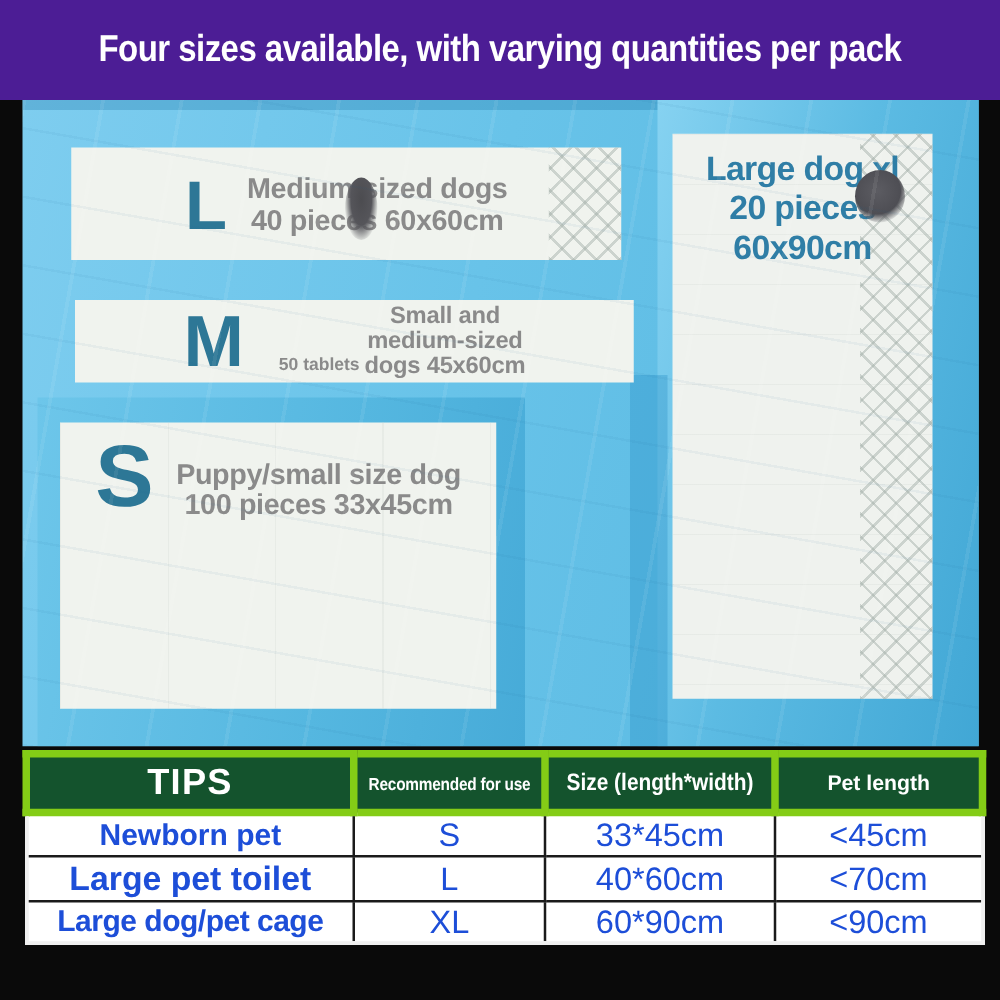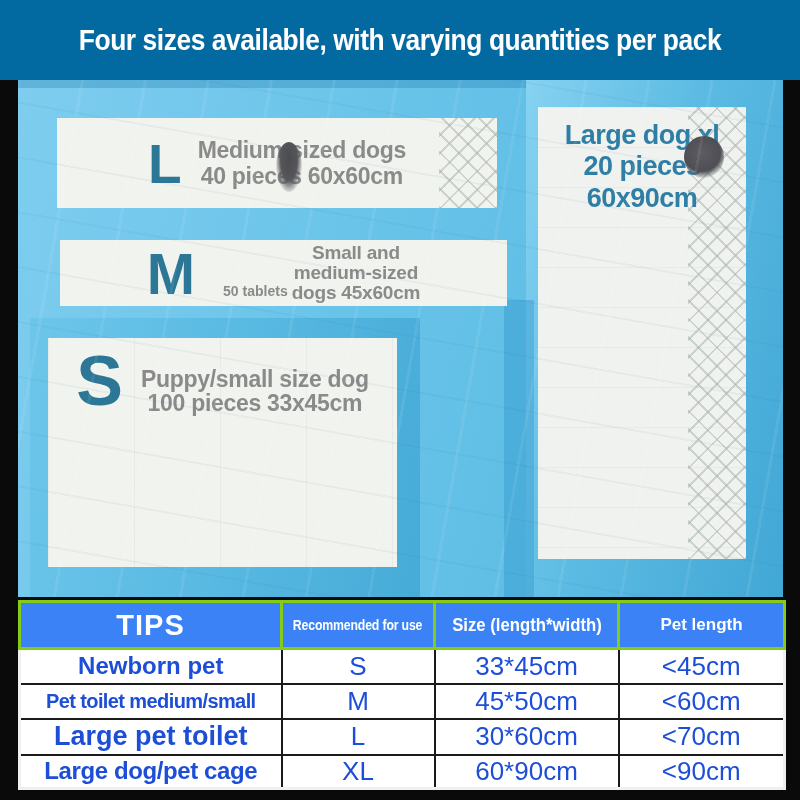--- a/index.html
+++ b/index.html
@@ -5,21 +5,21 @@
   html,body{margin:0;padding:0;}
   body{
     width:800px;height:800px;position:relative;overflow:hidden;
     background:#0a0a0a;
     font-family:"Liberation Sans", sans-serif;
   }
   
   .banner{
     position:absolute;left:0;top:0;width:800px;height:80px;
     display:flex;align-items:center;justify-content:center;
-    background:#0369a1;
+    background:#4c1d95;
   }
   .banner-title{
     color:#ffffff;font-weight:bold;font-size:30px;white-space:nowrap;
     transform:scaleX(0.88);transform-origin:center;letter-spacing:-0.5px;
   }
   
   .photo{
     position:absolute;left:18px;top:80px;width:765px;height:517px;
     background:linear-gradient(103deg,#7ecdef 0%,#68c3e9 45%,#55b7e0 100%);
     overflow:hidden;
@@ -98,22 +98,22 @@
   .s-content{display:flex;justify-content:center;padding-top:12px;gap:18px;}
   .letter-s{font-size:70px;}
   .s-lines{font-size:23px;line-height:1.06;margin-top:17px;letter-spacing:-0.3px;}
   
   .size-table{
     position:absolute;left:18px;top:600px;width:765px;
     border-collapse:collapse;table-layout:fixed;
     border:3px solid #f0f0f0;
   }
   .size-table th{
-    background:#3b82f6;color:#ffffff;font-weight:bold;
-    border:3px solid #84cc16;text-align:center;vertical-align:middle;padding:0;
+    background:#14532d;color:#ffffff;font-weight:bold;
+    border:6px solid #84cc16;text-align:center;vertical-align:middle;padding:0;
   }
   .size-table td{
     background:#ffffff;color:#1d4ed8;
     border:2px solid #1a1a1a;text-align:center;vertical-align:middle;padding:0;
     font-size:26px;font-weight:normal;
   }
   .size-table td.c0{font-weight:bold;}
   tr.hrow{height:47px;}
   tr.r0{height:35px;} tr.r1{height:35px;} tr.r2{height:36px;} tr.r3{height:31px;}
   .h0{font-size:29px;letter-spacing:1px;}
@@ -193,30 +193,24 @@
       <th class="h3"><span>Pet length</span></th>
     </tr>
   </thead>
   <tbody>
     <tr class="r0">
       <td class="c0">Newborn pet</td>
       <td>S</td>
       <td>33*45cm</td>
       <td>&lt;45cm</td>
     </tr>
-    <tr class="r1">
-      <td class="c0">Pet toilet medium/small</td>
-      <td>M</td>
-      <td>45*50cm</td>
-      <td>&lt;60cm</td>
-    </tr>
     <tr class="r2">
       <td class="c0">Large pet toilet</td>
       <td>L</td>
-      <td>30*60cm</td>
+      <td>40*60cm</td>
       <td>&lt;70cm</td>
     </tr>
     <tr class="r3">
       <td class="c0">Large dog/pet cage</td>
       <td>XL</td>
       <td>60*90cm</td>
       <td>&lt;90cm</td>
     </tr>
   </tbody>
 </table>

